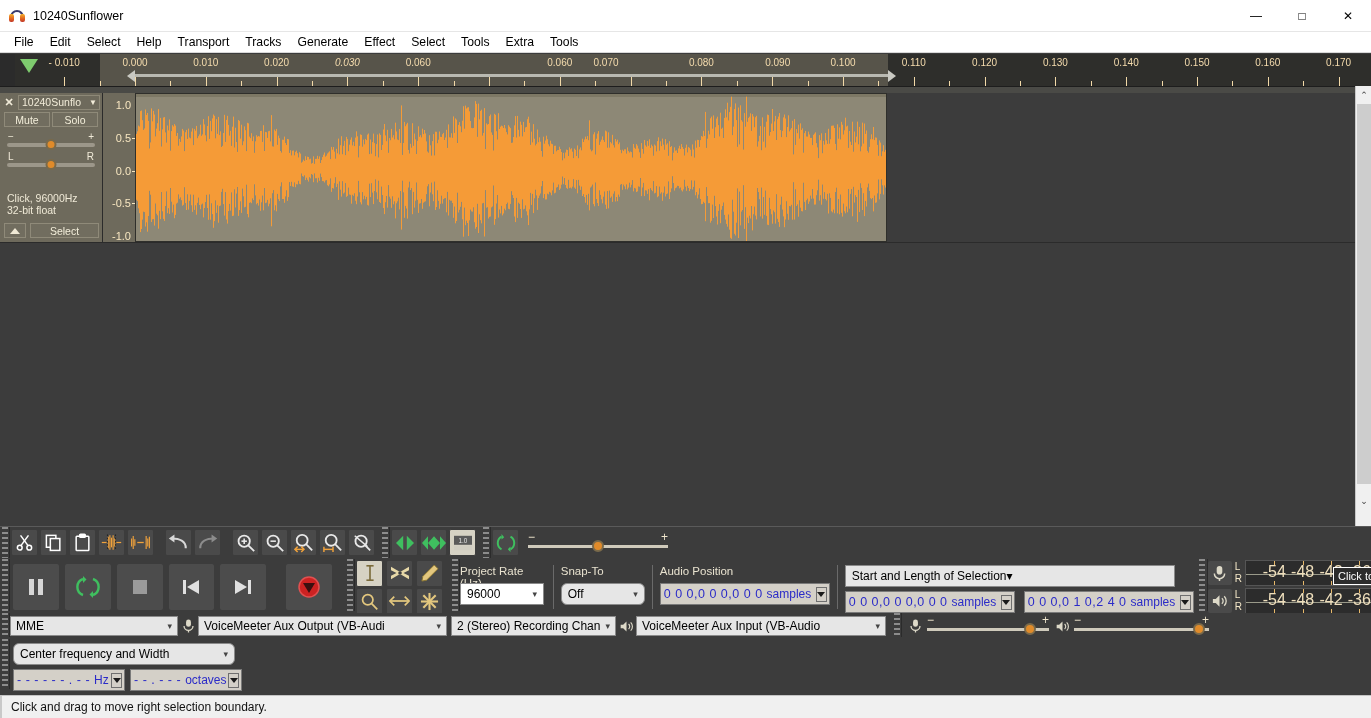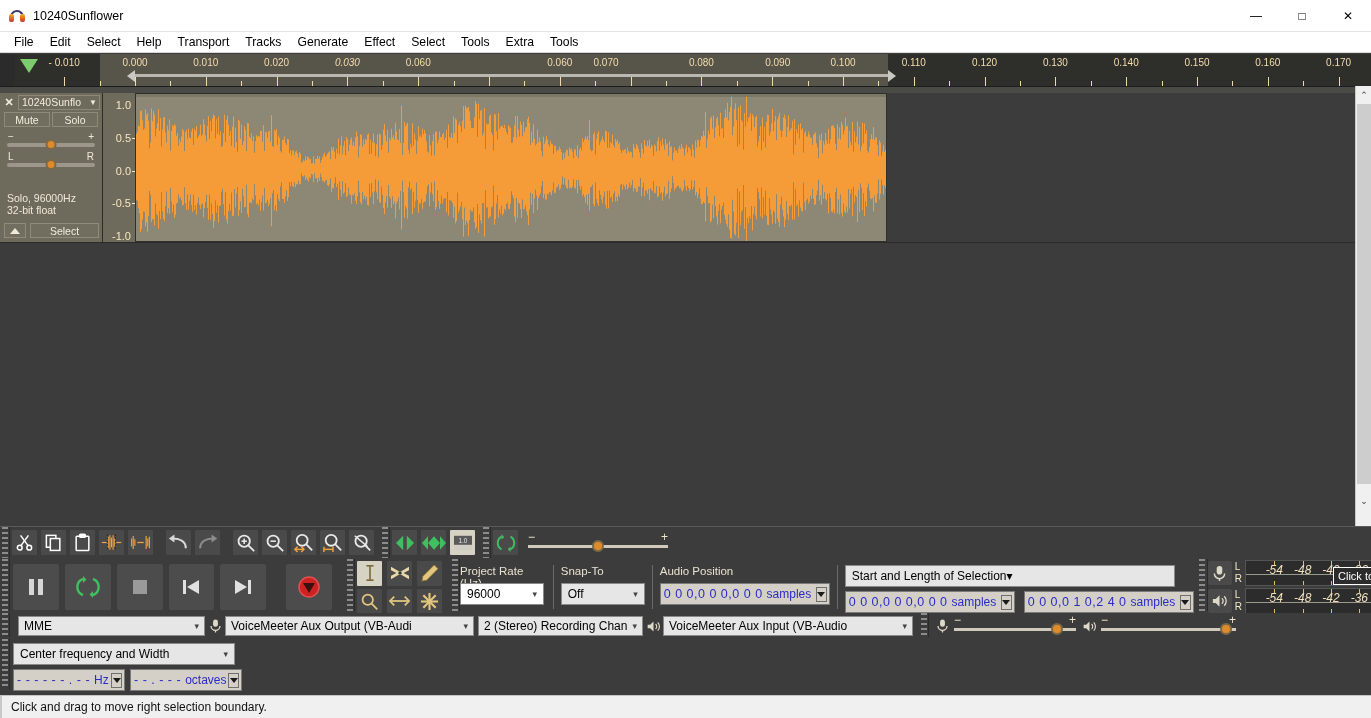--- a/index.html
+++ b/index.html
@@ -243,21 +243,21 @@
   .vsep { width: 1px; height: 44px; background: #6a6a6a; margin: 5px 7px 0 7px; }
   .combo {
     height: 22px; background: #fff; border: 1px solid #8a8a8a;
     display: flex; align-items: center; font-size: 12px; color: #000;
     padding-left: 6px; position: relative;
   }
   .combo .arrow {
     position: absolute; right: 6px; top: 50%; transform: translateY(-50%);
     font-size: 9px; color: #444;
   }
-  .combo.grey { background: #e6e6e6; }
+  .combo.grey { background: #e6e6e6; border-radius: 6px; }
   .numfield {
     height: 22px; background: #d4d0c8; border: 1px solid #7a7a7a;
     display: flex; align-items: center; padding: 0 0 0 3px; position: relative;
   }
   .numfield .digits {
     font-family: "Liberation Sans", sans-serif; font-size: 12.5px; color: #2b2bc8;
     letter-spacing: 0.5px; white-space: nowrap;
   }
   .numfield .unit { font-size: 12px; color: #2b2bc8; margin-left: 4px; }
   .numfield .spin {
@@ -285,21 +285,21 @@
   }
   .meter-lr {
     display: flex; flex-direction: column; justify-content: center; height: 26px;
     font-size: 10px; color: #f3e7c8; margin-left: 3px; line-height: 12px;
   }
   .meter-bars {
     position: relative; height: 26px; background: #2c2c2c; margin-left: 3px; flex: 1;
     border: 1px solid #555;
   }
   .mlabel {
-    position: absolute; top: 2px; font-size: 12px; color: #f0e0bd; transform: translateX(-50%); font-style: italic;
+    position: absolute; top: 2px; font-size: 16px; color: #f0e0bd; transform: translateX(-50%);
   }
   .mtick { position: absolute; top: 0; width: 1px; height: 4px; background: #e8b96a; }
   .mline { position: absolute; left: 0; right: 0; top: 13px; height: 1px; background: #9a9a8a; }
   .mtick-lower { position: absolute; bottom: 0; width: 1px; height: 4px; background: #e8b96a; }
   .click-tip {
     position: absolute; background: #2c2c2c; border: 1px solid #fff; color: #fff;
     font-size: 11px; padding: 2px 4px; white-space: nowrap;
   }
   .dev-combo {
     height: 20px; background: #e6e6e6; border: 1px solid #8a8a8a;
@@ -467,21 +467,21 @@
         <div class="slider-wrap">
           <div class="slider-lbls">
             <span>L</span>
             <span>R</span>
           </div>
           <div class="slider-track">
               <div class="slider-thumb"></div>
             </div>
         </div>
         <div class="tcp-info">
-          <div>Solo, 96000Hz</div>
+          <div>Click, 96000Hz</div>
           <div>32-bit float</div>
         </div>
         <div class="tcp-bottom">
           <div class="collapse-btn">
               <div class="collapse-tri"></div>
             </div>
           <div class="select-btn">Select</div>
         </div>
       </div>
 
@@ -1652,21 +1652,21 @@
               <div class="mtick-lower" style="left: 113.4px;"></div>
               <div class="mlabel" style="left: 113.4px;">-36</div>
             </div>
         </div>
       </div>
       <div class="click-tip" style="left:1333px;top:8px;">Click to</div>
     </div>
 
     <div class="tbar" style="left:0;top:86px;height:26px;width:1371px;">
       <div class="grip" style="height:24px"></div>
-      <div class="dev-combo" style="width:187px;margin-left:8px">
+      <div class="dev-combo" style="width:168px;margin-left:0">
         <span>MME</span>
         <span class="arrow">▾</span>
       </div>
       <div class="dev-icon">
         <svg width="13" height="16" viewBox="0 0 16 18">
             <rect x="5" y="1" width="6" height="9" rx="3" fill="#ddd9c8"></rect>
           <path d="M2.5 9 A5.5 5.5 0 0 0 13.5 9" stroke="#ddd9c8" stroke-width="1.6" fill="none"></path>
           <line x1="8" y1="14" x2="8" y2="17" stroke="#ddd9c8" stroke-width="1.6"></line>
           </svg>
       </div>

